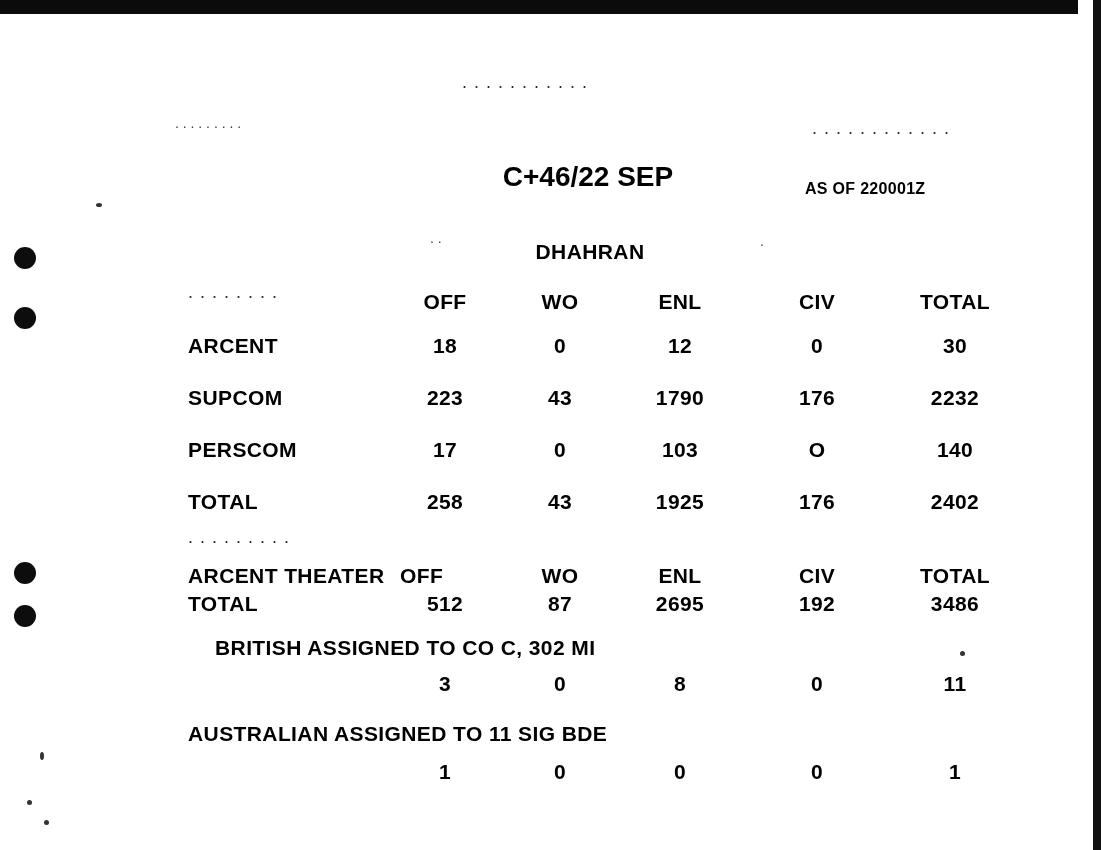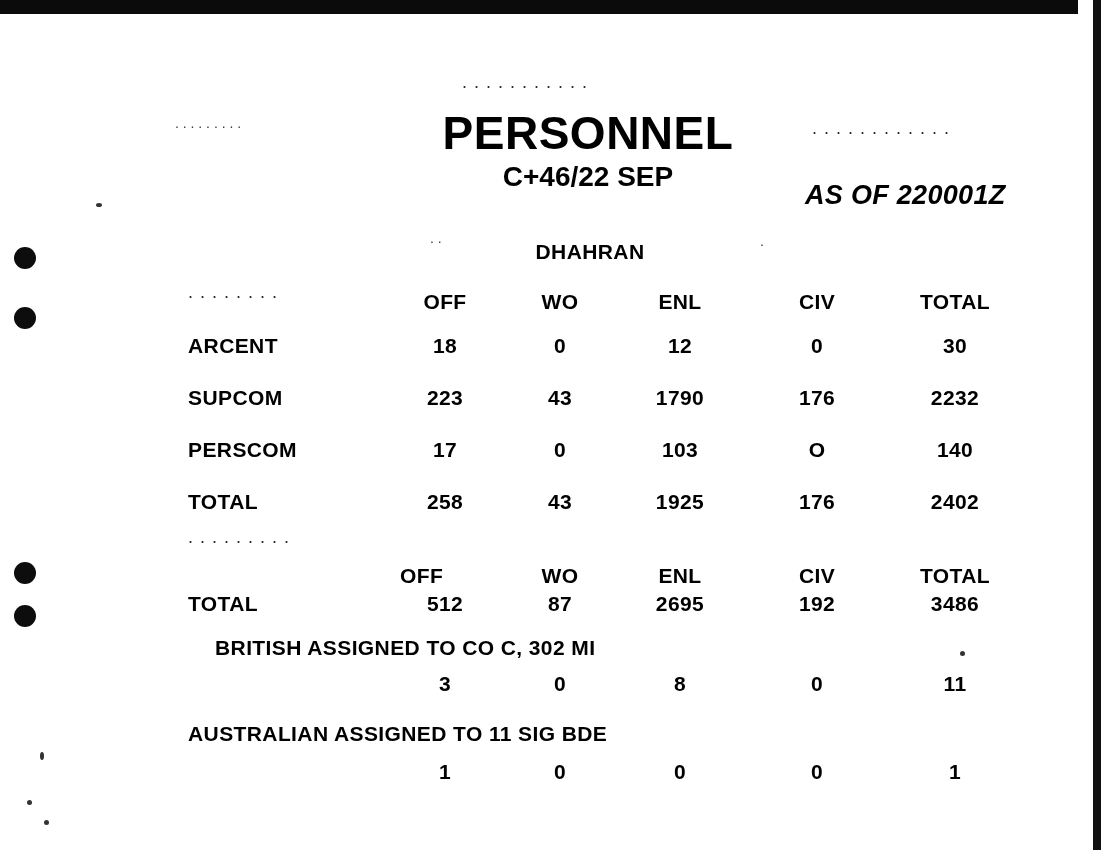--- a/index.html
+++ b/index.html
@@ -92,24 +92,23 @@
     width: 360px;
     text-align: center;
     font-size: 28px;
     font-weight: bold;
     line-height: 1;
   }
   .asof {
     position: absolute;
     left: 805px;
     top: 180px;
-    font-size: 27px;
+    font-size: 16px;
     font-weight: bold;
     letter-spacing: 0.3px;
-    font-style: italic;
   }
 
   .section-label {
     position: absolute;
     font-size: 21px;
     font-weight: bold;
     letter-spacing: 0.4px;
   }
 
   
@@ -160,21 +159,20 @@
   <div class="speck" style="left:960px; top:651px; width:5px; height:5px;"></div>
 
   <div class="sheet">
 
     <div class="dash-mark" style="left:462px; top:72px;">. . . . .  .  . . . . .</div>
     <div class="dash-mark" style="left:812px; top:118px;">. . . . . . . . . . . .</div>
     <div class="tiny-mark" style="left:175px; top:115px;">. . . . . .  . . .</div>
     <div class="tiny-mark" style="left:430px; top:230px;">. .</div>
     <div class="tiny-mark" style="left:760px; top:233px;">.</div>
 
-    <div class="title">PERSONNEL</div>
     <div class="subtitle">C+46/22 SEP</div>
     <div class="asof">AS OF 220001Z</div>
 
     <div class="cell c-center" style="left:500px; top:240px; width:180px;">DHAHRAN</div>
 
     <div class="dash-mark" style="left:188px; top:282px;">. . . . . . . .</div>
 
     <div class="cell c-center" style="left:400px; top:290px; width:90px;">OFF</div>
     <div class="cell c-center" style="left:520px; top:290px; width:80px;">WO</div>
     <div class="cell c-center" style="left:625px; top:290px; width:110px;">ENL</div>
@@ -204,20 +202,21 @@
 
     <div class="cell c-left" style="left:188px; top:490px;">TOTAL</div>
     <div class="cell c-center" style="left:400px; top:490px; width:90px;">258</div>
     <div class="cell c-center" style="left:520px; top:490px; width:80px;">43</div>
     <div class="cell c-center" style="left:625px; top:490px; width:110px;">1925</div>
     <div class="cell c-center" style="left:772px; top:490px; width:90px;">176</div>
     <div class="cell c-center" style="left:890px; top:490px; width:130px;">2402</div>
 
     <div class="dash-mark" style="left:188px; top:527px;">. . . . . .  . . .</div>
 
+    <div class="section-label" style="left:188px; top:564px;">ARCENT  THEATER</div>
     <div class="cell c-left" style="left:400px; top:564px;">OFF</div>
     <div class="cell c-center" style="left:520px; top:564px; width:80px;">WO</div>
     <div class="cell c-center" style="left:625px; top:564px; width:110px;">ENL</div>
     <div class="cell c-center" style="left:772px; top:564px; width:90px;">CIV</div>
     <div class="cell c-center" style="left:890px; top:564px; width:130px;">TOTAL</div>
 
     <div class="cell c-left" style="left:188px; top:592px;">TOTAL</div>
     <div class="cell c-center" style="left:400px; top:592px; width:90px;">512</div>
     <div class="cell c-center" style="left:520px; top:592px; width:80px;">87</div>
     <div class="cell c-center" style="left:625px; top:592px; width:110px;">2695</div>

